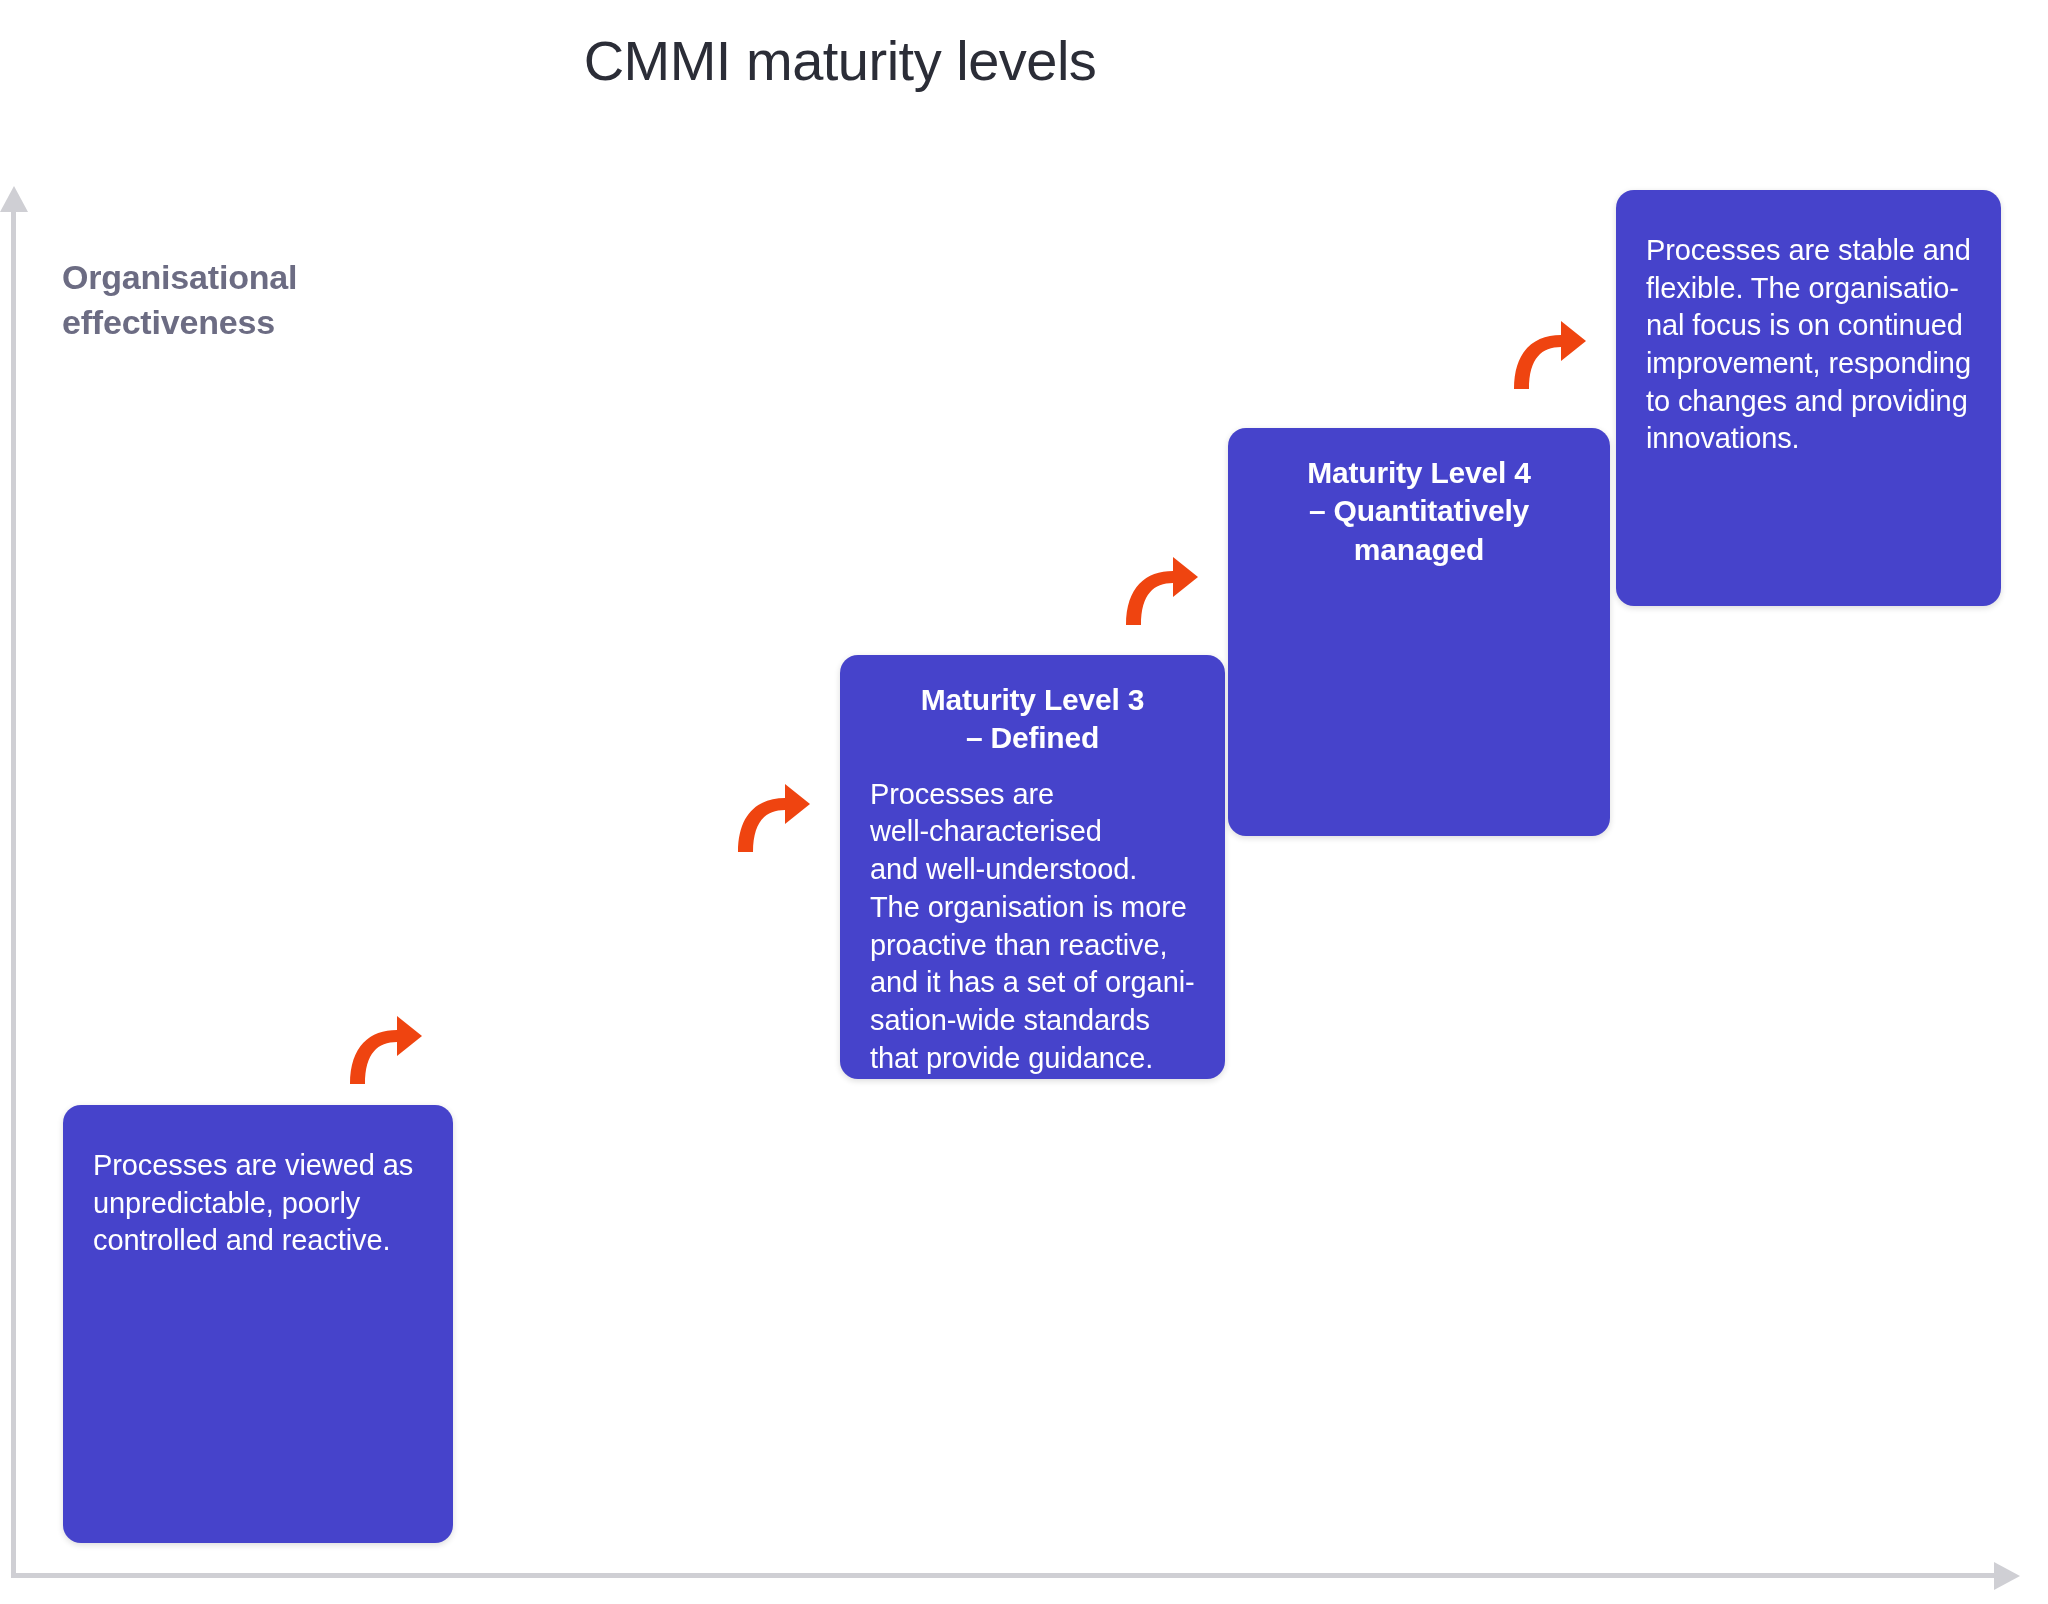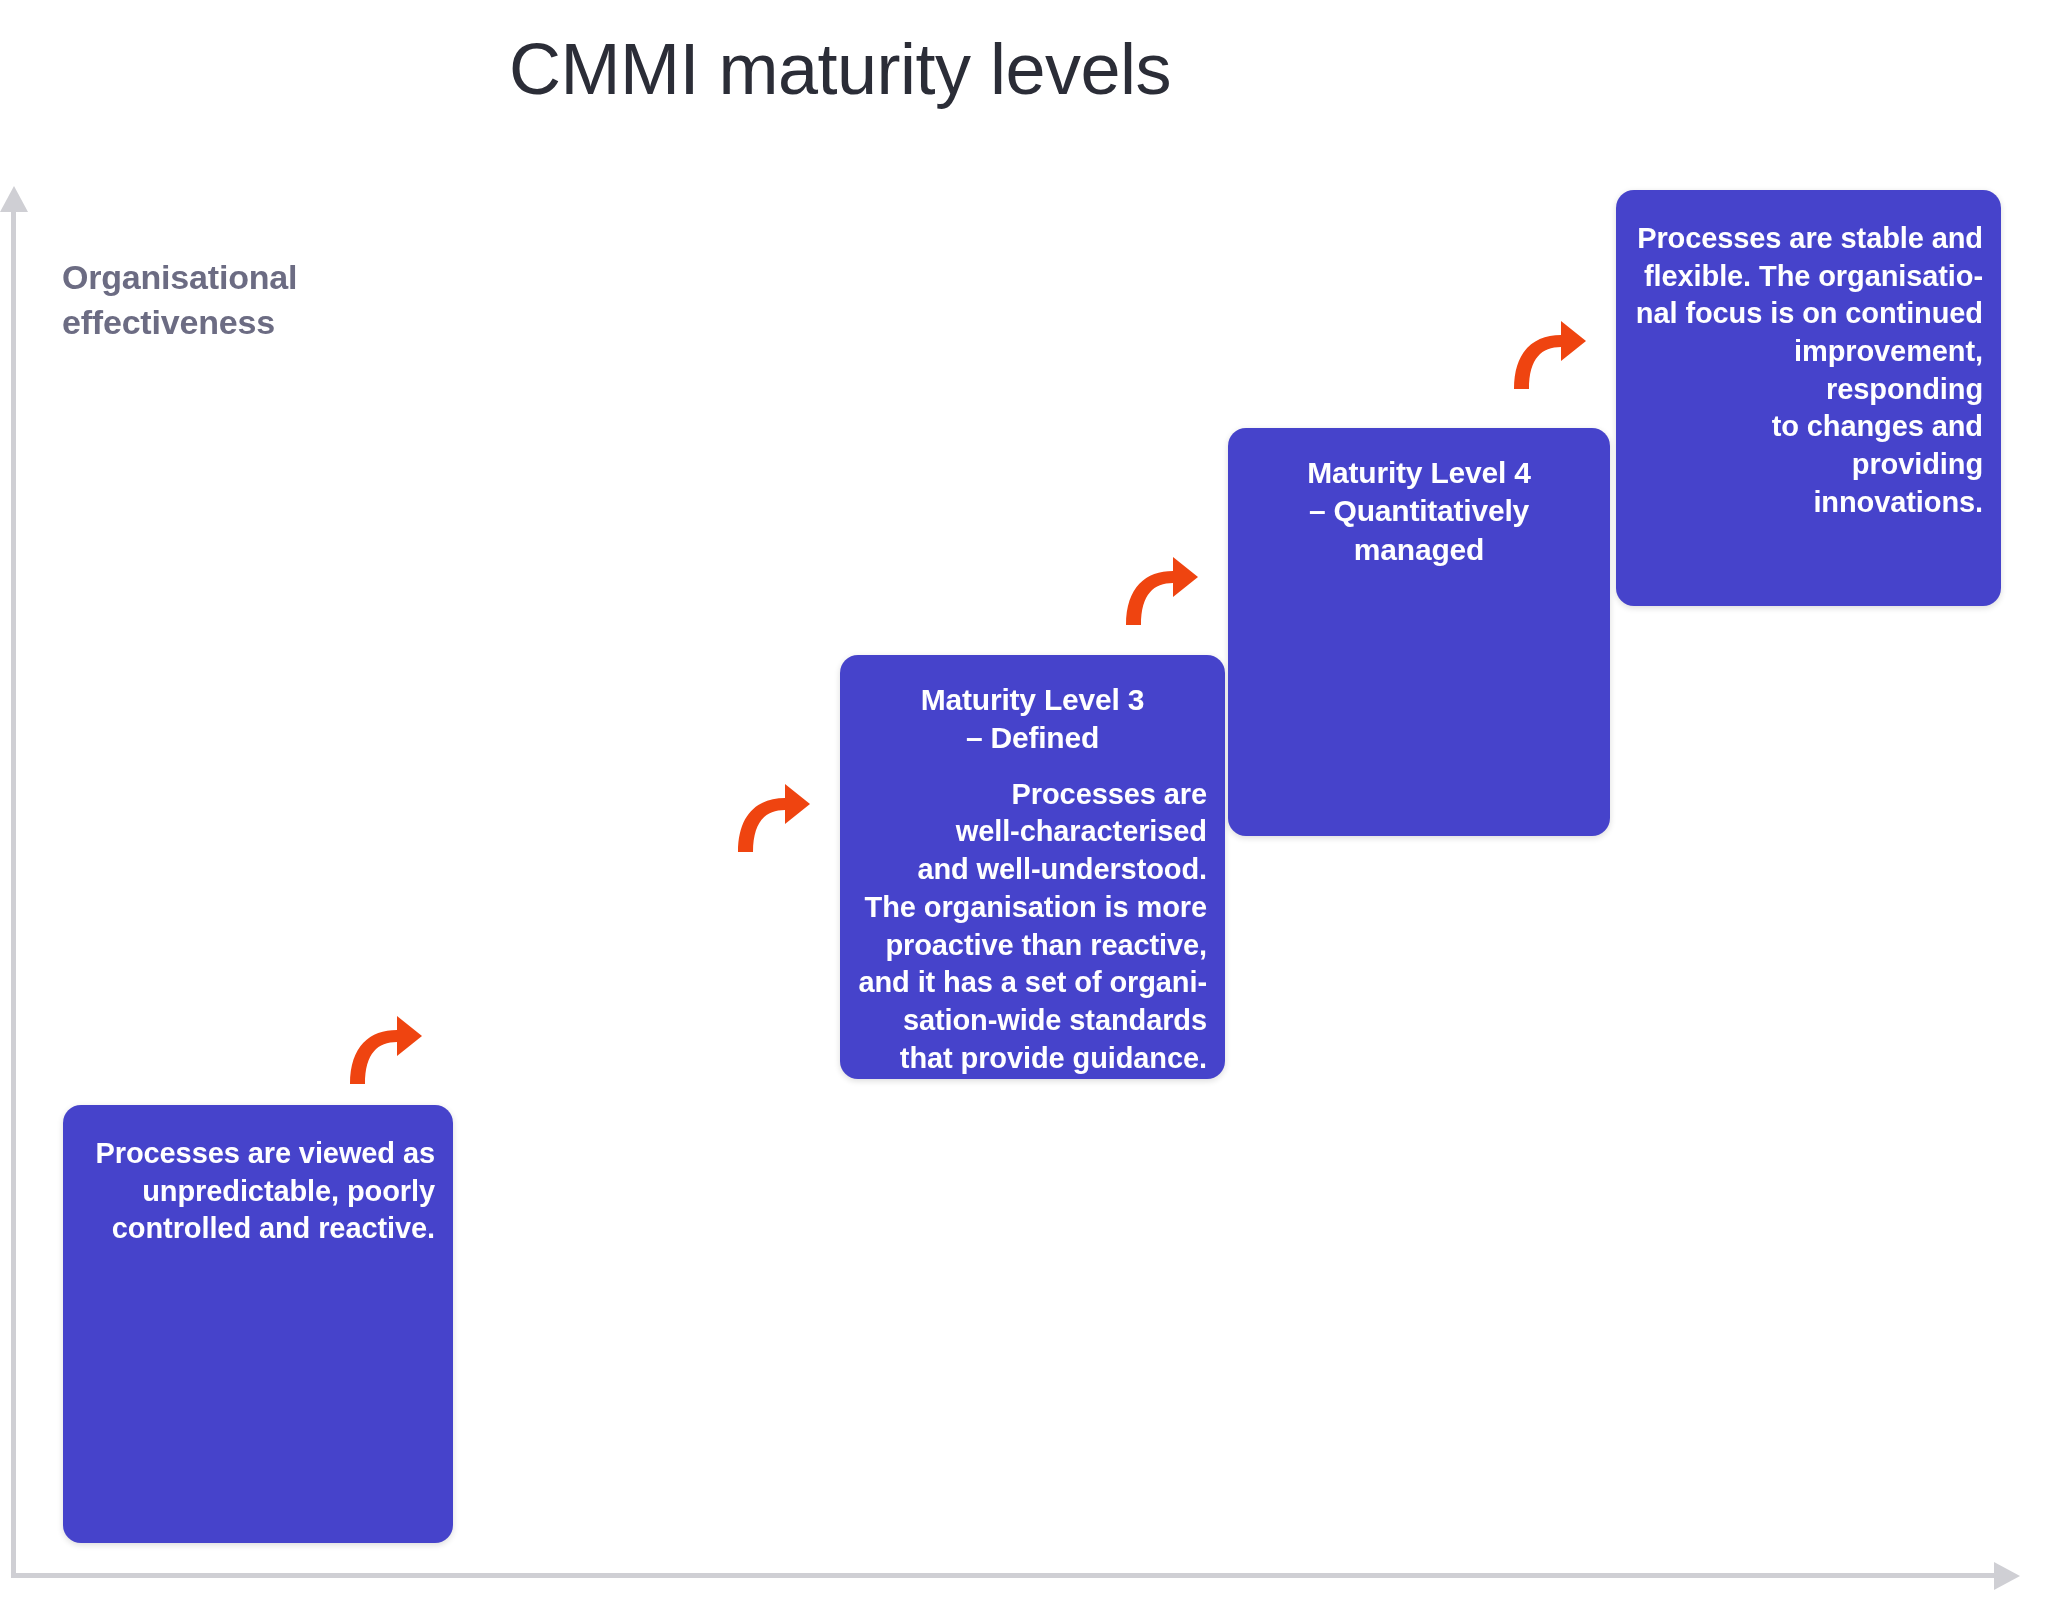--- a/index.html
+++ b/index.html
@@ -20,21 +20,21 @@
     overflow: hidden;
   }
 
   
   .chart-title {
     position: absolute;
     top: 30px;
     left: 0;
     width: 1680px;
     text-align: center;
-    font-size: 72px;
+    font-size: 56px;
     font-weight: 400;
     color: #2b2d37;
     letter-spacing: -0.5px;
     line-height: 1.1;
   }
 
   
   .axis-y-line {
     position: absolute;
     left: 11px;
@@ -108,26 +108,26 @@
     font-size: 30px;
     font-weight: 700;
     text-align: center;
     line-height: 1.28;
     letter-spacing: -0.2px;
     white-space: pre-line;
     margin: 0 0 18px 0;
   }
   .level-desc {
     font-size: 29px;
-    font-weight: 700;
-    text-align: right;
+    font-weight: 400;
+    text-align: left;
     line-height: 1.3;
     letter-spacing: -0.1px;
     white-space: pre-line;
-    margin: 4px;
+    margin: 16px;
   }
 
   
   #box-1 { left: 63px;   top: 1105px; width: 390px;  height: 438px; }
   #box-2 { left: 452px;  top: 882px;  width: 385px;  height: 420px; }
   #box-3 { left: 840px;  top: 655px;  width: 385px;  height: 424px; }
   #box-4 { left: 1228px; top: 428px;  width: 382px;  height: 408px; }
   #box-5 { left: 1616px; top: 190px;  width: 385px;  height: 416px; }
 
   

